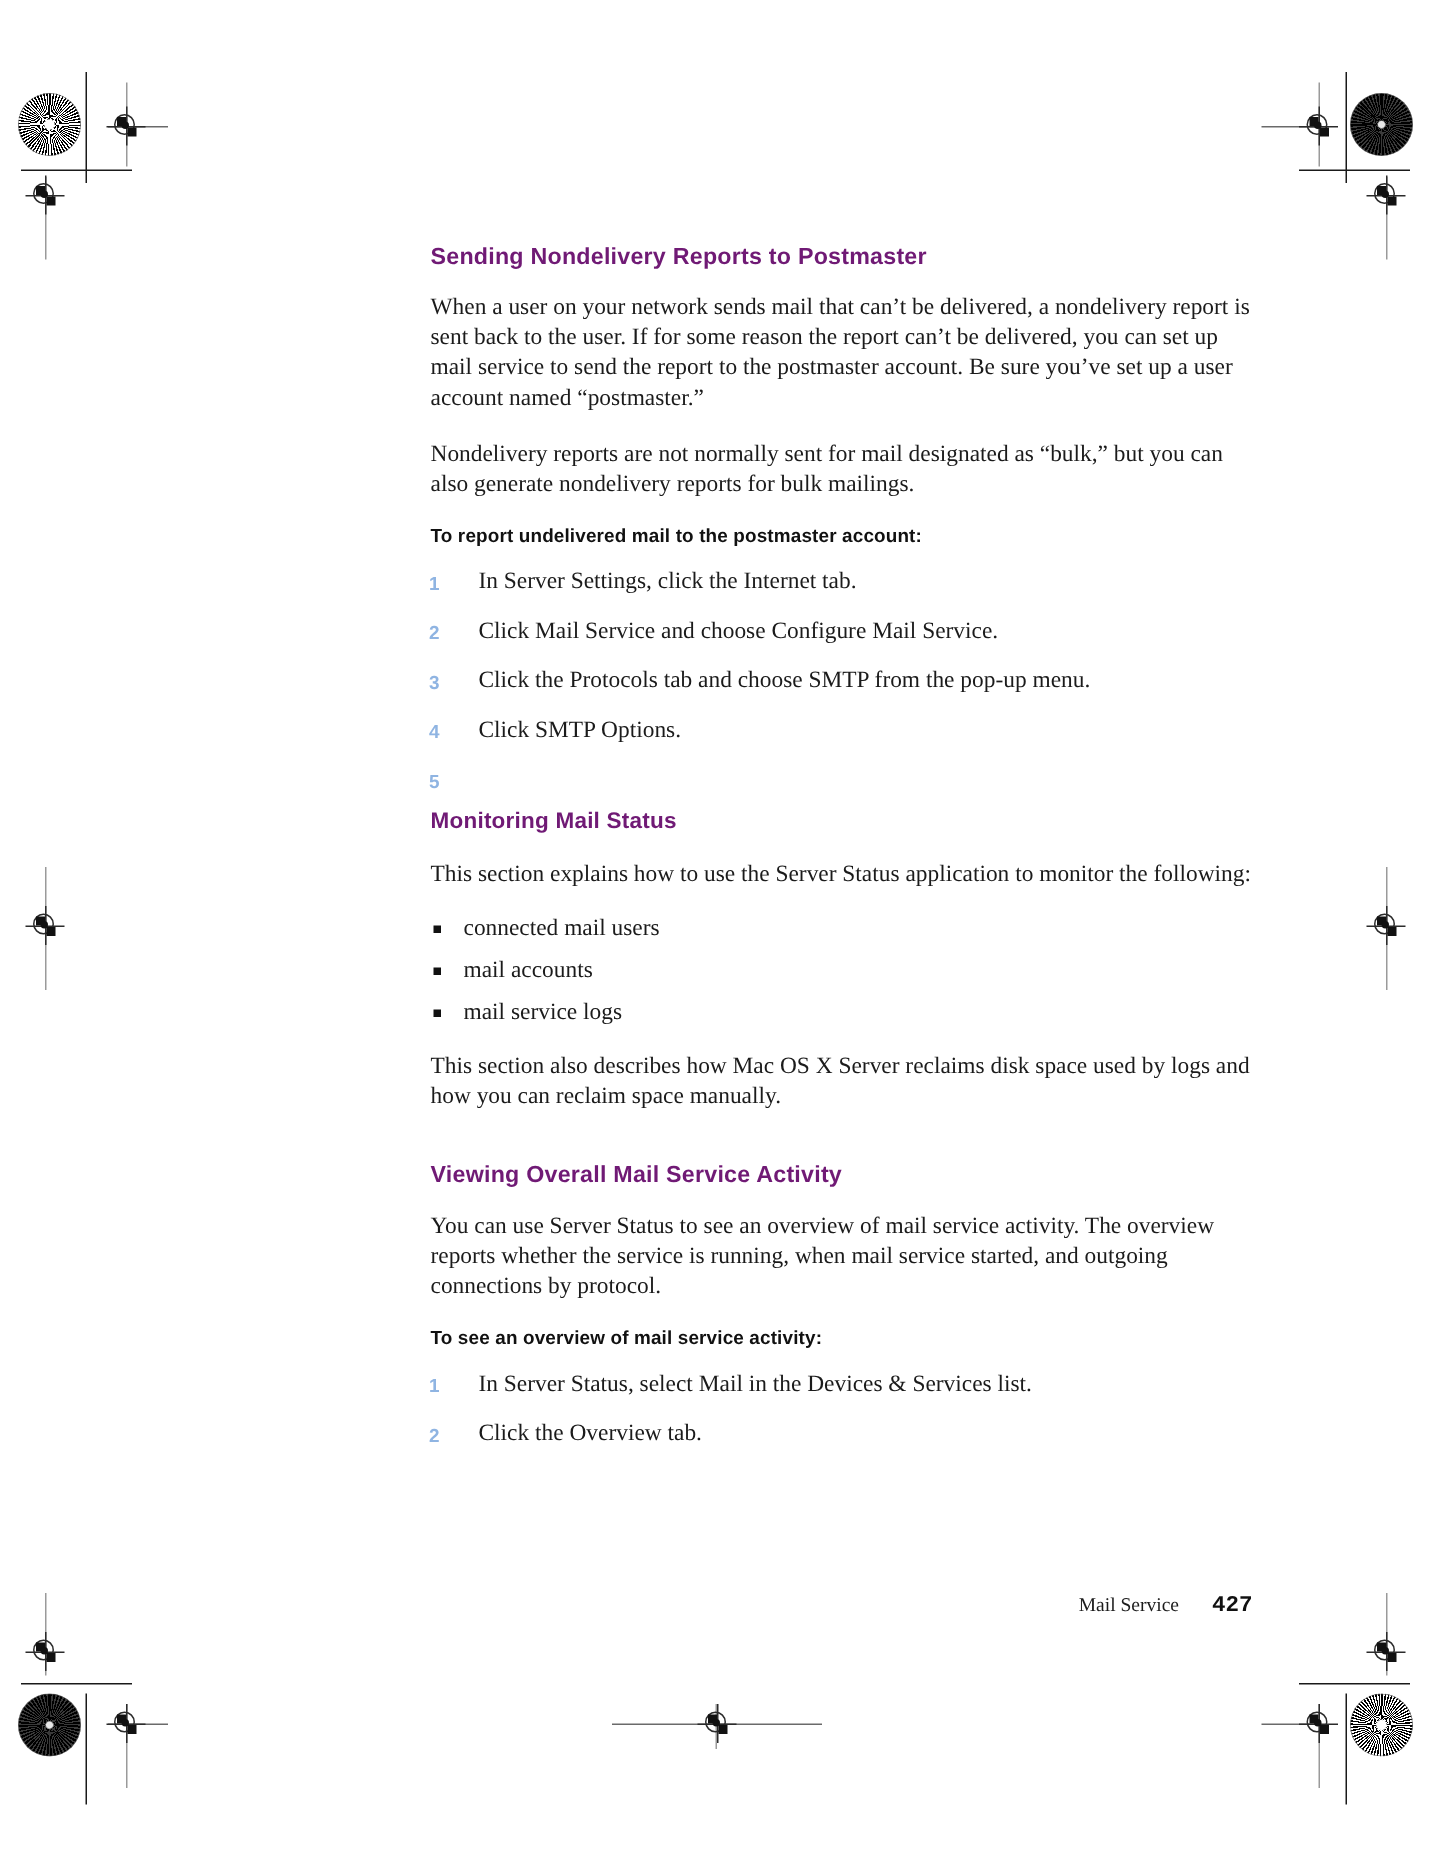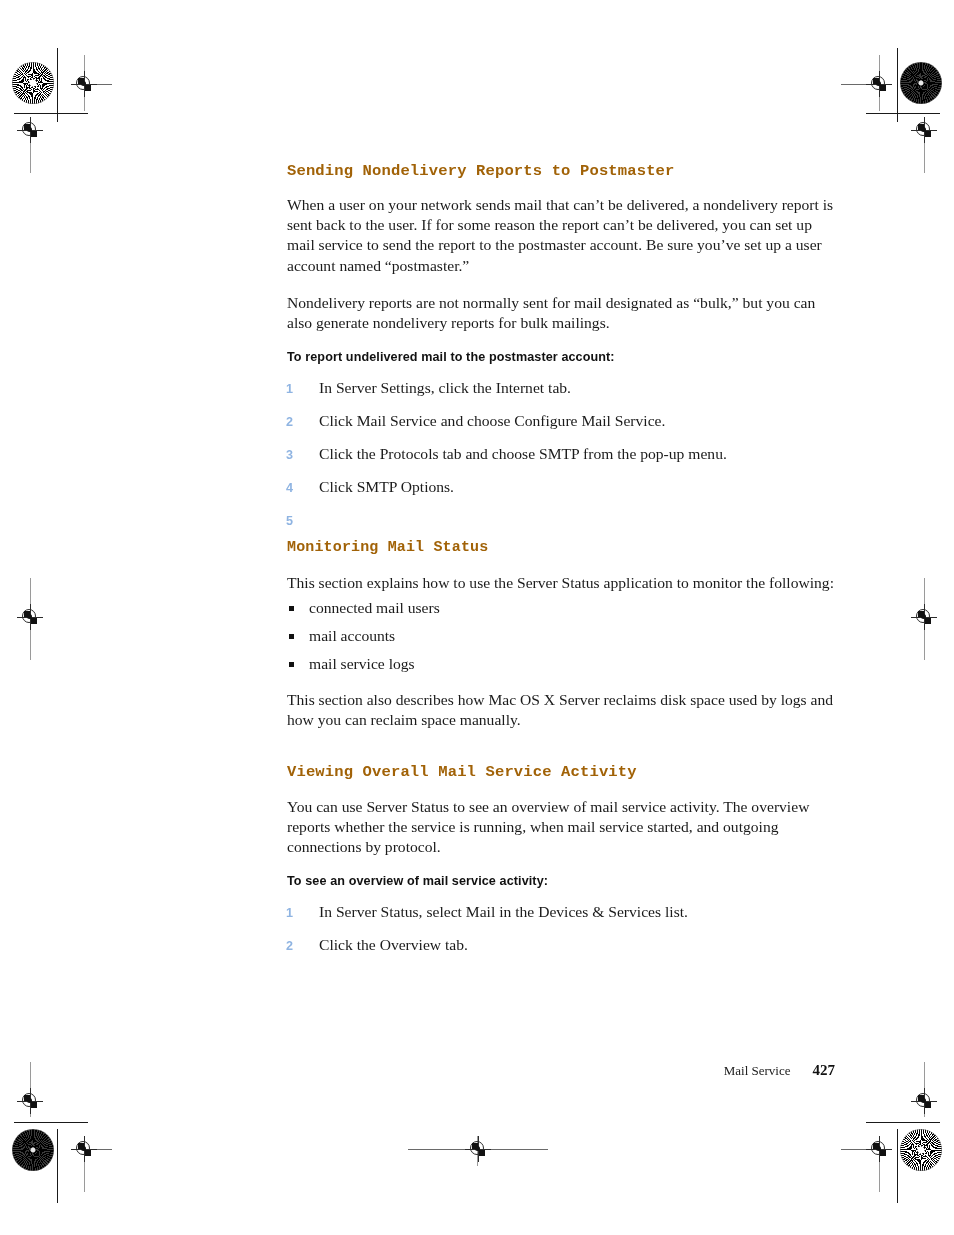--- a/index.html
+++ b/index.html
@@ -87,22 +87,22 @@
 
   
   .content {
     position: absolute;
     left: 287px;
     top: 163px;
     width: 548px;
   }
 
   h2.section-head {
-    color: #a16207;
-    font-family: Liberation Mono, monospace;
+    color: #701a75;
+    font-family: Liberation Sans, sans-serif;
     font-weight: bold;
     font-size: 15.5px;
     letter-spacing: 0.15px;
     margin: 0 0 15px 0;
     line-height: 1.1;
   }
   h2.section-head.big {
     font-size: 15px;
     margin: 0 0 16px 0;
   }
@@ -181,21 +181,21 @@
     align-items: baseline;
     gap: 22px;
     justify-content: center;
   }
   .footer .fname {
     font-family: "Liberation Serif", serif;
     font-size: 13px;
     color: #1b1b1b;
   }
   .footer .fnum {
-    font-family: Liberation Serif, serif;
+    font-family: Liberation Mono, monospace;
     font-weight: bold;
     font-size: 15px;
     color: #111;
   }
 </style>
 </head>
 <body>
 
 <div class="page">
 
@@ -350,21 +350,21 @@
       </li>
       <li>
         <span class="num">5</span>
       </li>
     </ol>
 
     <div class="gap-lg"></div>
 
     <h2 class="section-head big">Monitoring Mail Status</h2>
 
-    <p class="body" style="margin-bottom:5px;">This section explains how to use the Server Status application to monitor the following:</p>
+    <p class="body" style="margin-bottom:16px;">This section explains how to use the Server Status application to monitor the following:</p>
 
     <ul class="bullets">
       <li>
         <span class="sq"></span>
         <span>connected mail users</span>
       </li>
       <li>
         <span class="sq"></span>
         <span>mail accounts</span>
       </li>

